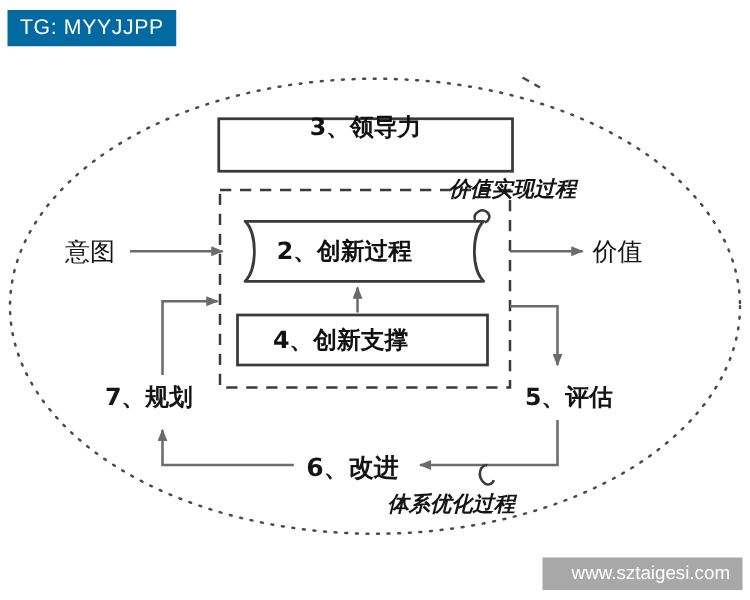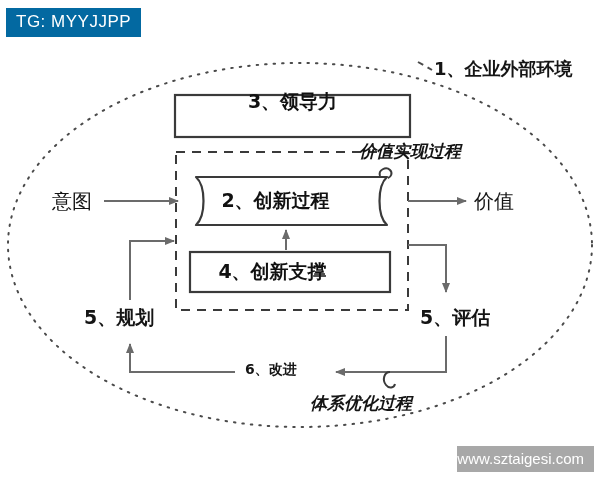--- a/index.html
+++ b/index.html
@@ -17,21 +17,21 @@
     background:#0369a1;color:#ffffff;
     font-size:17px;letter-spacing:.5px;
     padding:4px 10px 5px 10px;
     font-family:"Liberation Sans",sans-serif;
     white-space:nowrap;
   }
   .wm-badge{
     position:absolute;right:6px;bottom:8px;
     background:#a8a8a8;color:#ffffff;
     font-size:15px;
-    padding:4px 10px 5px 0;
+    padding:4px 10px 5px 23px;
     font-family:"Liberation Sans",sans-serif;
     white-space:nowrap;
   }
 
   .lbl{
     position:absolute;
     color:#151515;
     white-space:nowrap;
     font-family:"DejaVu Sans","Liberation Sans",sans-serif;
   }
@@ -86,39 +86,38 @@
 
     <path d="M 446,336 L 446,372 L 336,372" fill="none" stroke="#6b6b6b" stroke-width="2" marker-end="url(#ah)"></path>
 
     <path d="M 390,372 C 384,372 382,380 386,385 C 389,389 394,388 395,384" fill="none" stroke="#3a3a3a" stroke-width="2"></path>
 
     <path d="M 235,372 L 130,372 L 130,344" fill="none" stroke="#6b6b6b" stroke-width="2" marker-end="url(#ah)"></path>
 
     <path d="M 130,300 L 130,241 L 174,241" fill="none" stroke="#6b6b6b" stroke-width="2" marker-end="url(#ah)"></path>
   </svg>
 
-  <div class="lbl lbl-bold" style="left:434px;top:57px;font-size:18px;">1、企业外部环境</div>
 
   <div class="boxtext" style="left:175px;top:81px;width:235px;height:42px;font-size:19px;">3、领导力</div>
 
   <div class="lbl lbl-italic" style="left:340px;top:140px;font-size:17px;margin-left:19px;">价值实现过程</div>
 
   <div class="boxtext" style="left:180px;top:181px;width:191px;height:40px;font-size:19px;">2、创新过程</div>
 
   <div class="boxtext" style="left:190px;top:252px;width:165px;height:40px;font-size:19px;">4、创新支撑</div>
 
   <div class="lbl" style="left:52px;top:188px;font-size:20px;">意图</div>
 
   <div class="lbl" style="left:474px;top:188px;font-size:20px;">价值</div>
 
-  <div class="lbl lbl-bold" style="left:84px;top:305px;font-size:19px;">5、规划</div>
+  <div class="lbl lbl-bold" style="left:84px;top:305px;font-size:19px;">7、规划</div>
 
   <div class="lbl lbl-bold" style="left:420px;top:305px;font-size:19px;">5、评估</div>
 
-  <div class="lbl lbl-bold" style="left:245px;top:361px;font-size:14px;">6、改进</div>
+  <div class="lbl lbl-bold" style="left:245px;top:361px;font-size:20px;">6、改进</div>
 
   <div class="lbl lbl-italic" style="left:310px;top:392px;font-size:17px;">体系优化过程</div>
 
   <div class="tag-badge">TG: MYYJJPP</div>
 
   <div class="wm-badge">www.sztaigesi.com</div>
 
 </div>
 
 </body></html>

